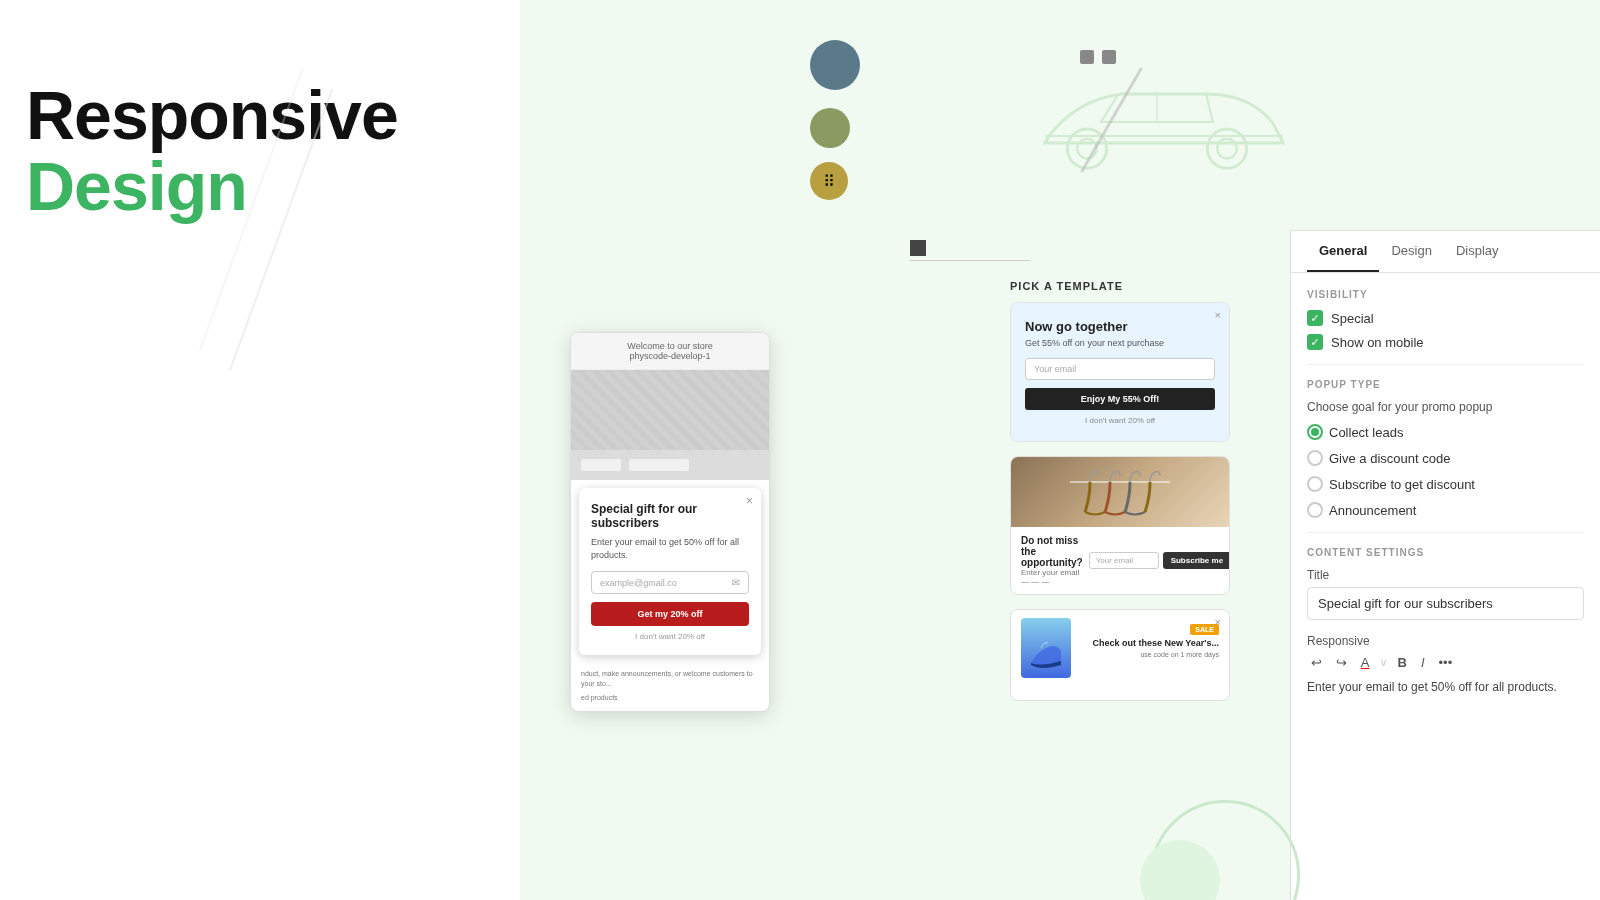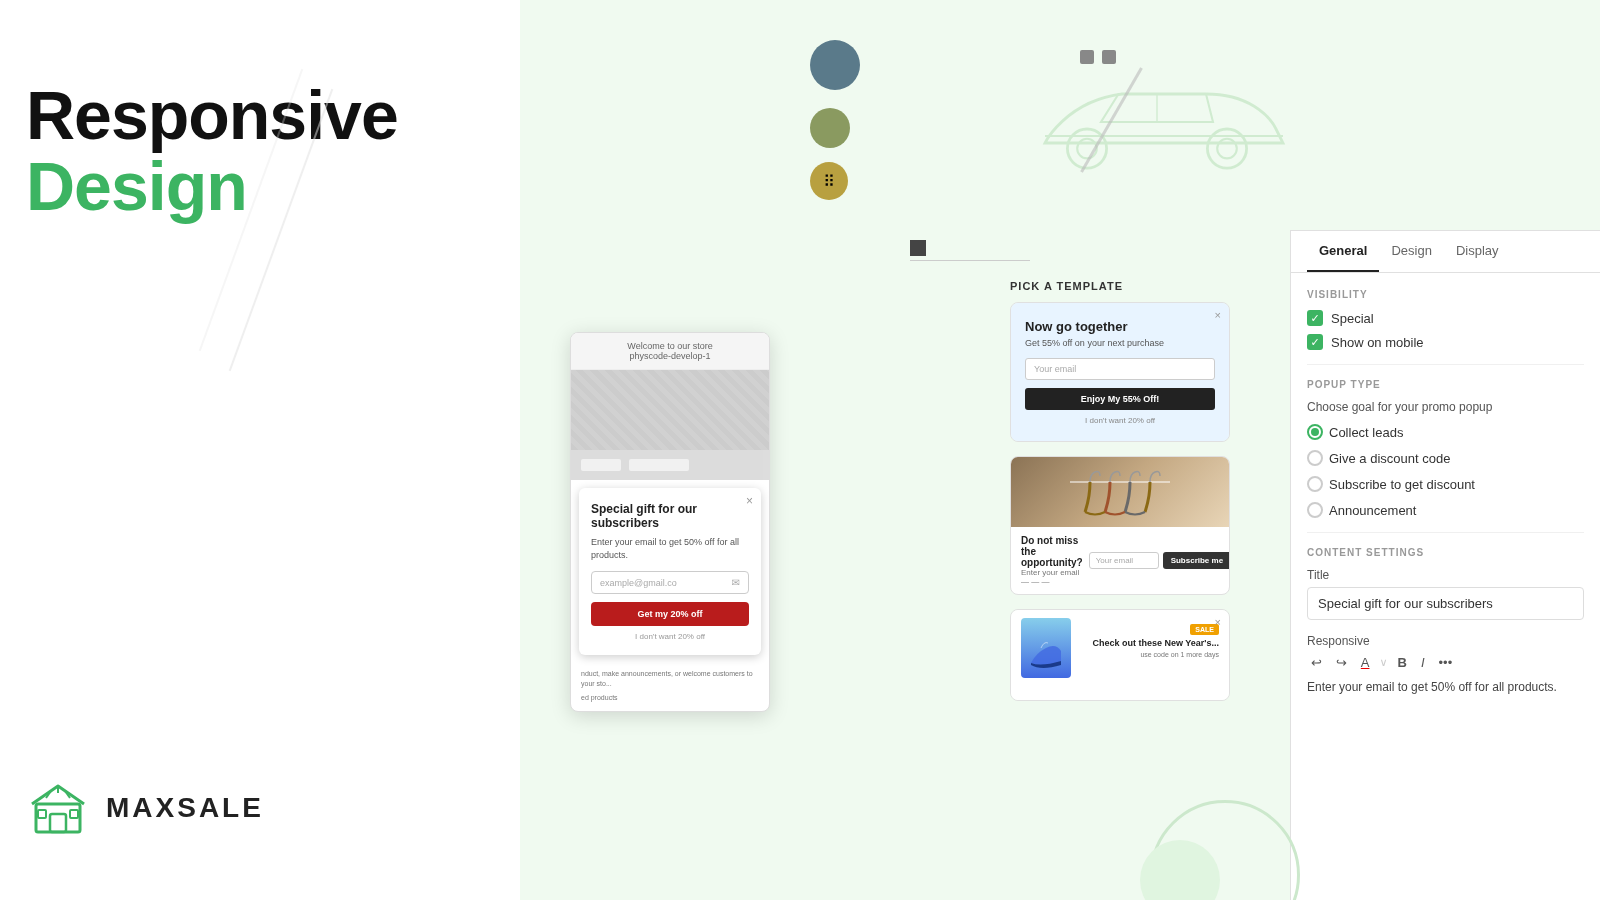--- a/index.html
+++ b/index.html
@@ -608,39 +608,20 @@
   </style>
 </head>
 <body>
 
 <div class="left-panel">
   <div class="hero-text">
     <div class="hero-responsive">Responsive</div>
     <div class="hero-design">Design</div>
   </div>
 
-  <div class="logo-area">
-
-    <svg class="logo-icon" viewBox="0 0 64 64" fill="none" xmlns="http://www.w3.org/2000/svg">
-
-      <rect x="10" y="28" width="44" height="28" rx="2" fill="none" stroke="#3cb462" stroke-width="3"></rect>
-
-      <path d="M6 28 L32 10 L58 28" fill="none" stroke="#3cb462" stroke-width="3" stroke-linejoin="round"></path>
-
-      <rect x="24" y="38" width="16" height="18" rx="2" fill="none" stroke="#3cb462" stroke-width="2.5"></rect>
-
-      <rect x="12" y="34" width="8" height="8" rx="1" fill="none" stroke="#3cb462" stroke-width="2"></rect>
-      <rect x="44" y="34" width="8" height="8" rx="1" fill="none" stroke="#3cb462" stroke-width="2"></rect>
-
-      <line x1="20" y1="22" x2="25" y2="15" stroke="#3cb462" stroke-width="2"></line>
-      <line x1="32" y1="17" x2="32" y2="10" stroke="#3cb462" stroke-width="2"></line>
-      <line x1="44" y1="22" x2="39" y2="15" stroke="#3cb462" stroke-width="2"></line>
-    </svg>
-    <div class="logo-text">MAXSALE</div>
-  </div>
 </div>
 
 <div class="right-panel">
 
   <div class="bg-car-area">
 
     <svg width="400" height="200" viewBox="0 0 400 200" fill="none" xmlns="http://www.w3.org/2000/svg" style="opacity:0.3;">
       <path d="M50 140 C50 140 80 80 160 70 L280 70 C340 70 370 100 380 120 L390 140 Z" fill="none" stroke="#88cc88" stroke-width="4"></path>
       <circle cx="110" cy="148" r="28" fill="none" stroke="#88cc88" stroke-width="4"></circle>
       <circle cx="110" cy="148" r="14" fill="none" stroke="#88cc88" stroke-width="3"></circle>

